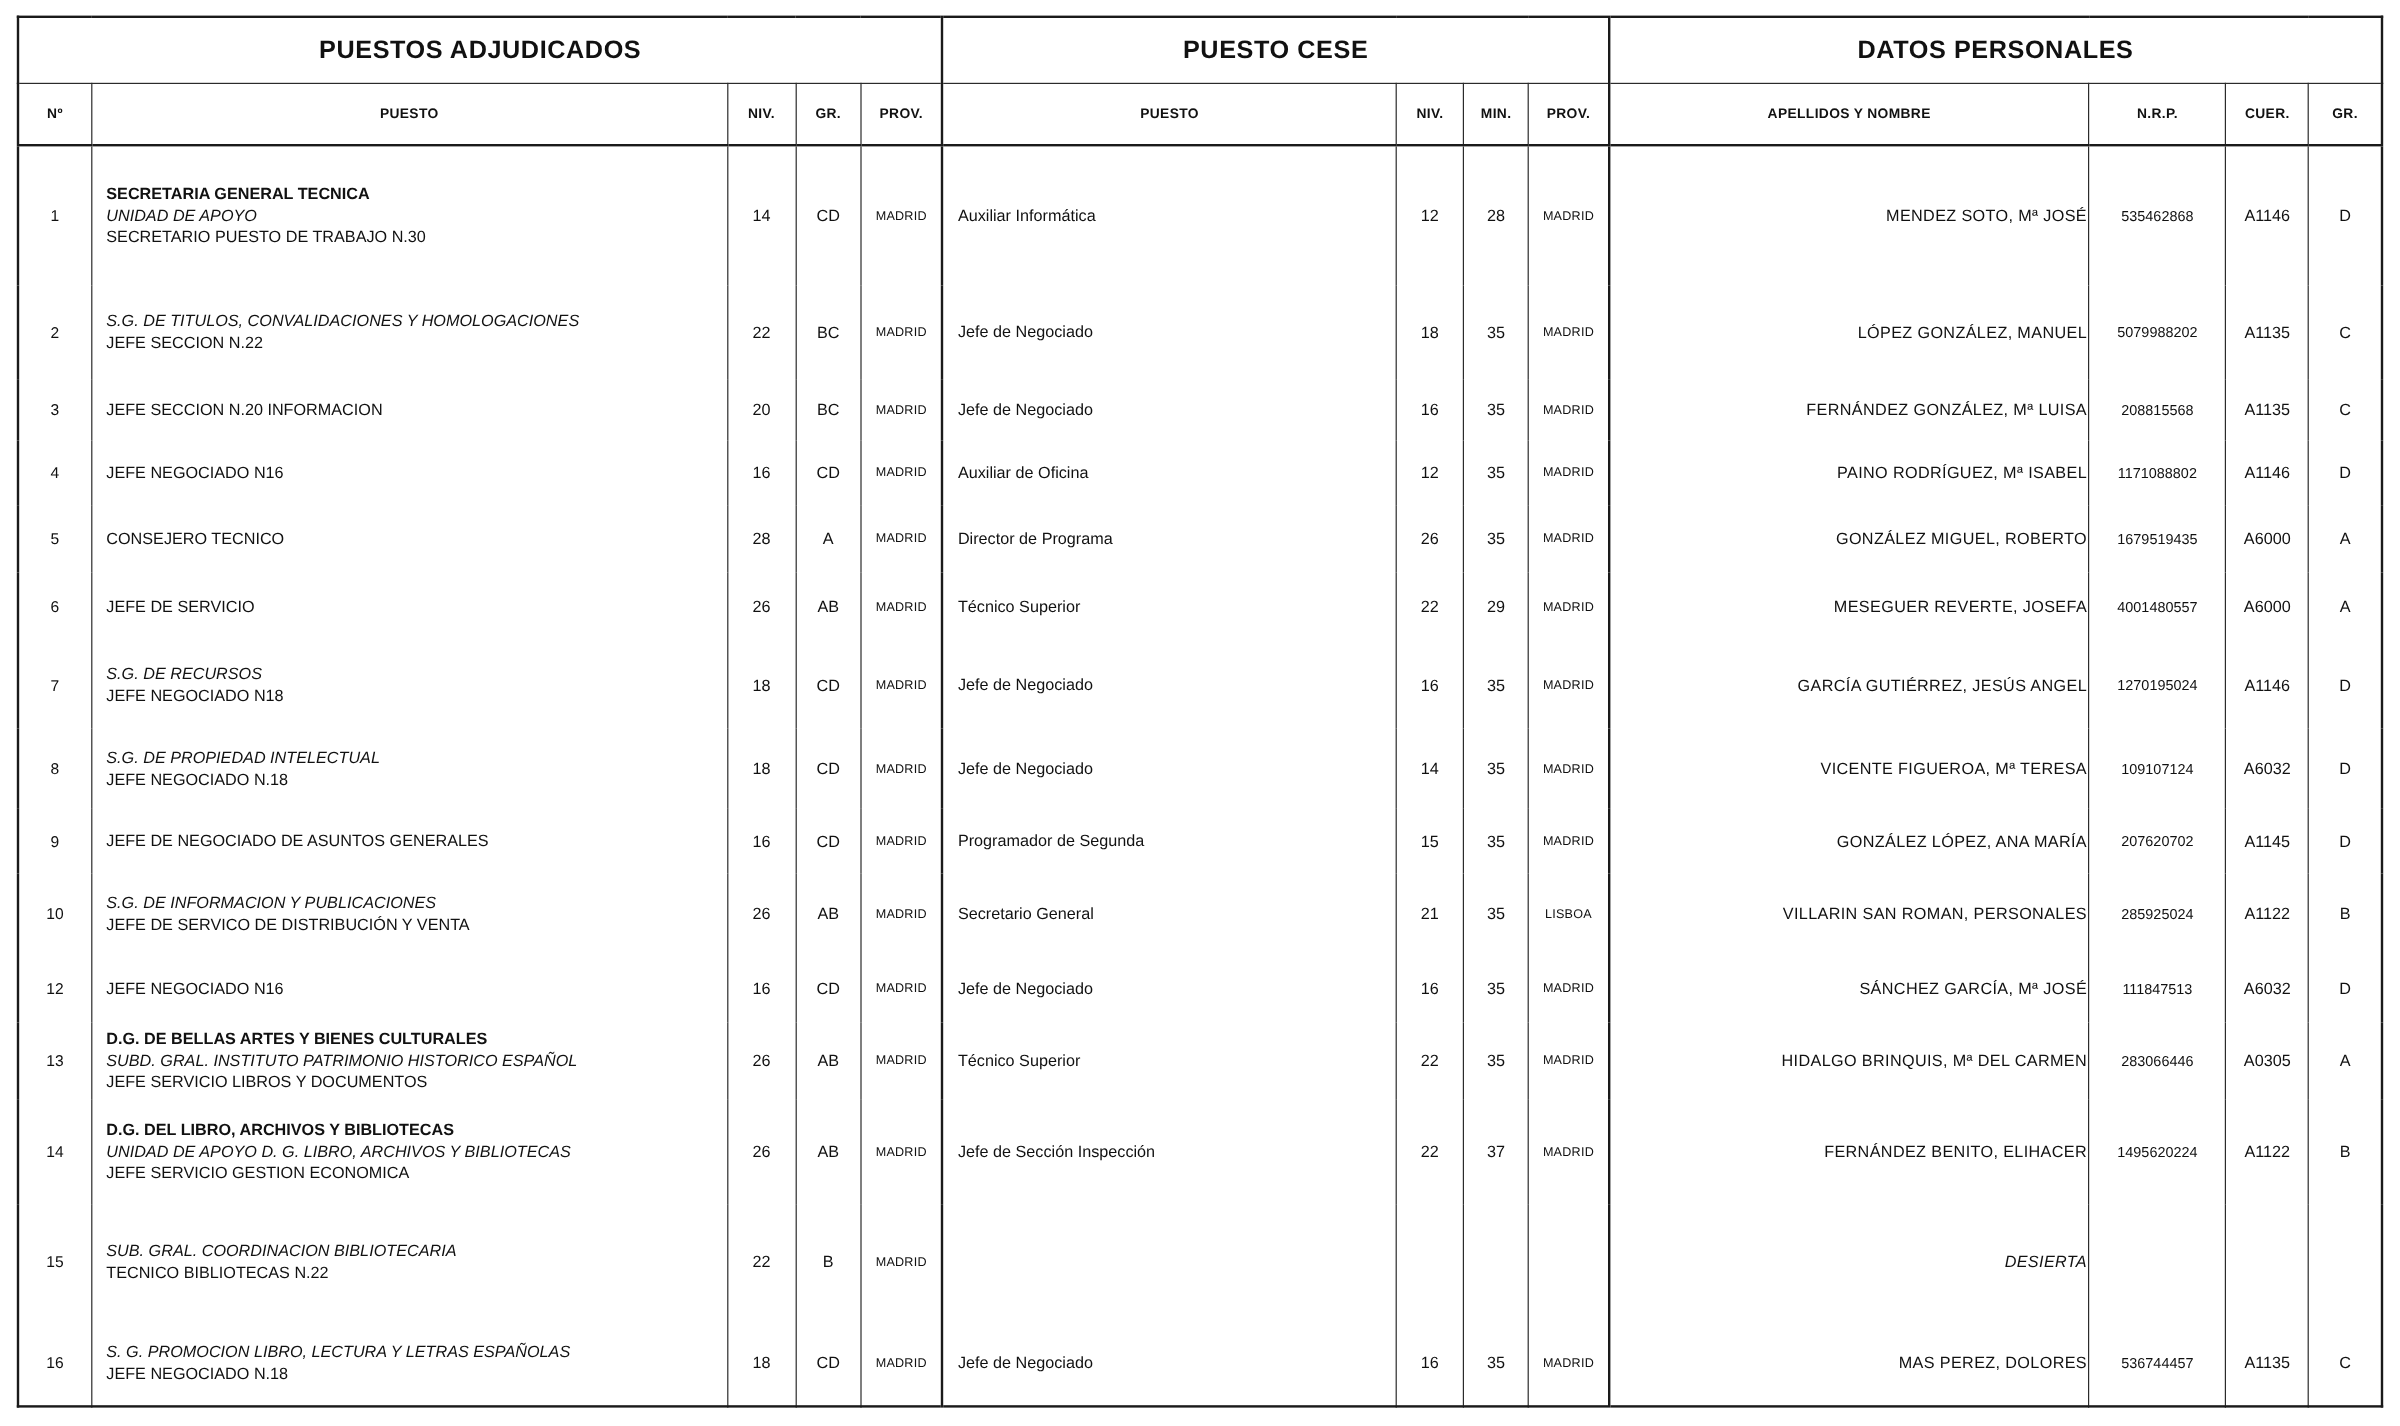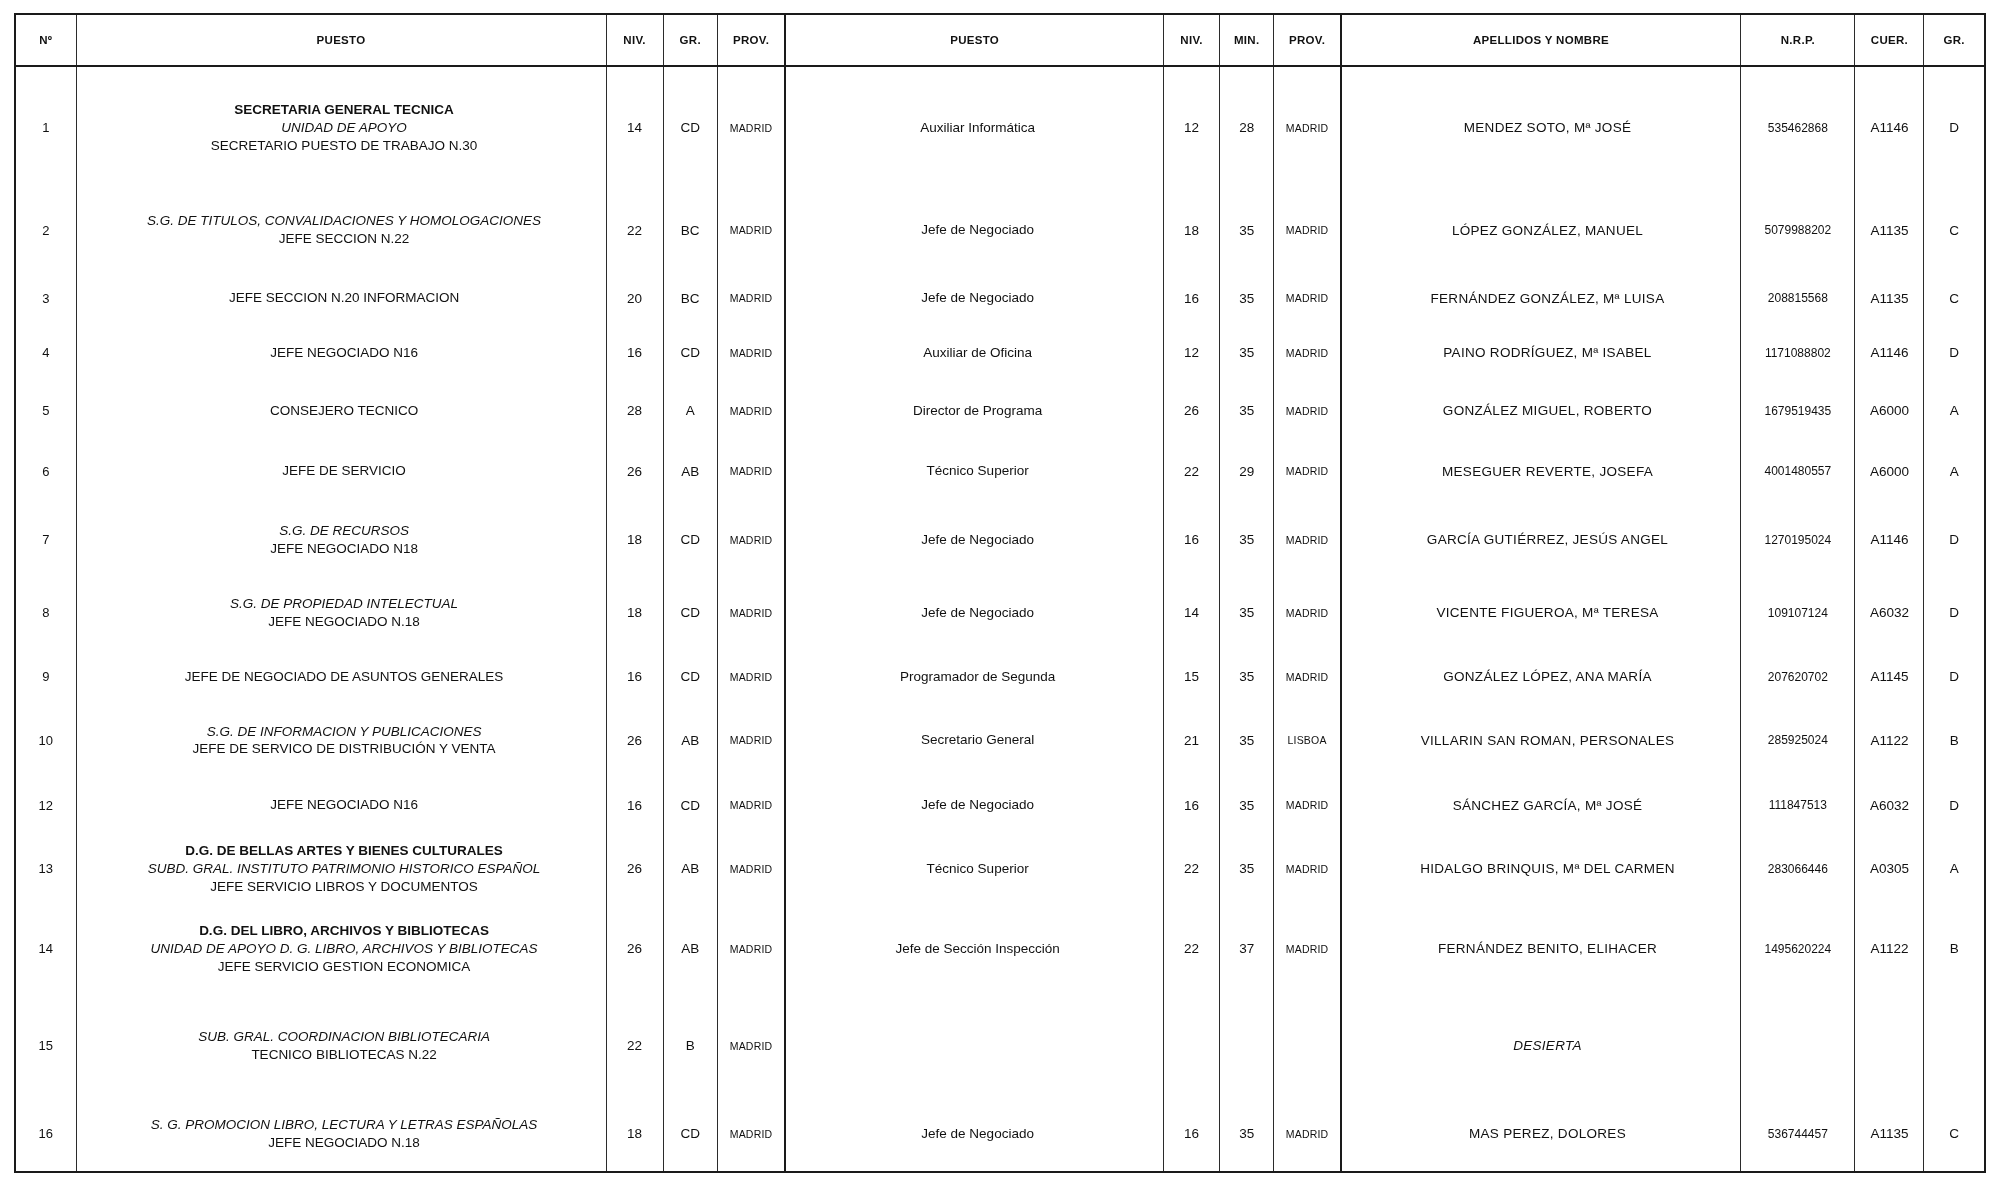--- a/index.html
+++ b/index.html
@@ -14,22 +14,22 @@
   
   tr.group-row th{border-bottom:1px solid #2b2b2b;height:52px;font-size:21px;
                   font-weight:bold;letter-spacing:.5px;text-align:center;vertical-align:middle;}
   tr.cols-row th{border-bottom:2px solid #1a1a1a;height:48px;font-size:11.5px;
                  font-weight:bold;text-align:center;vertical-align:middle;letter-spacing:.3px;}
   
   tbody td{vertical-align:middle;font-size:13.5px;}
   td.c{text-align:center;}
   td.num{font-size:13px;}
   td.prov{font-size:10.5px;letter-spacing:.2px;}
-  td.puesto{text-align:center;padding:2px 6px 2px 12px;line-height:1.32;}
-  td.nombre{text-align:center;padding-left:14px;letter-spacing:.3px;}
+  td.puesto{text-align:left;padding:2px 6px 2px 12px;line-height:1.32;}
+  td.nombre{text-align:right;padding-left:14px;letter-spacing:.3px;}
   td.nrp{font-size:12px;}
   .line{white-space:nowrap;}
   .line.bold{font-weight:bold;}
   .line.italic{font-style:italic;}
   .line.plain{font-style:normal;font-weight:normal;}
   .italic{font-style:italic;}
   
   tbody tr:nth-child(1){height:104px;}
   tbody tr:nth-child(2){height:70px;}
   tbody tr:nth-child(3){height:45px;}
@@ -62,20 +62,25 @@
       <col style="width:19.2%">
         <col style="width:2.85%">
         <col style="width:2.75%">
         <col style="width:3.4%">
       <col style="width:20.3%">
         <col style="width:5.8%">
         <col style="width:3.5%">
         <col style="width:3.1%">
     </colgroup>
     <thead>
+      <tr class="group-row">
+        <th colspan="5">PUESTOS ADJUDICADOS</th>
+        <th colspan="4" class="sec-start">PUESTO CESE</th>
+        <th colspan="4" class="sec-start">DATOS PERSONALES</th>
+      </tr>
       <tr class="cols-row">
         <th>Nº</th>
         <th>PUESTO</th>
         <th>NIV.</th>
         <th>GR.</th>
         <th>PROV.</th>
         <th class="sec-start">PUESTO</th>
         <th>NIV.</th>
         <th>MIN.</th>
         <th>PROV.</th>

